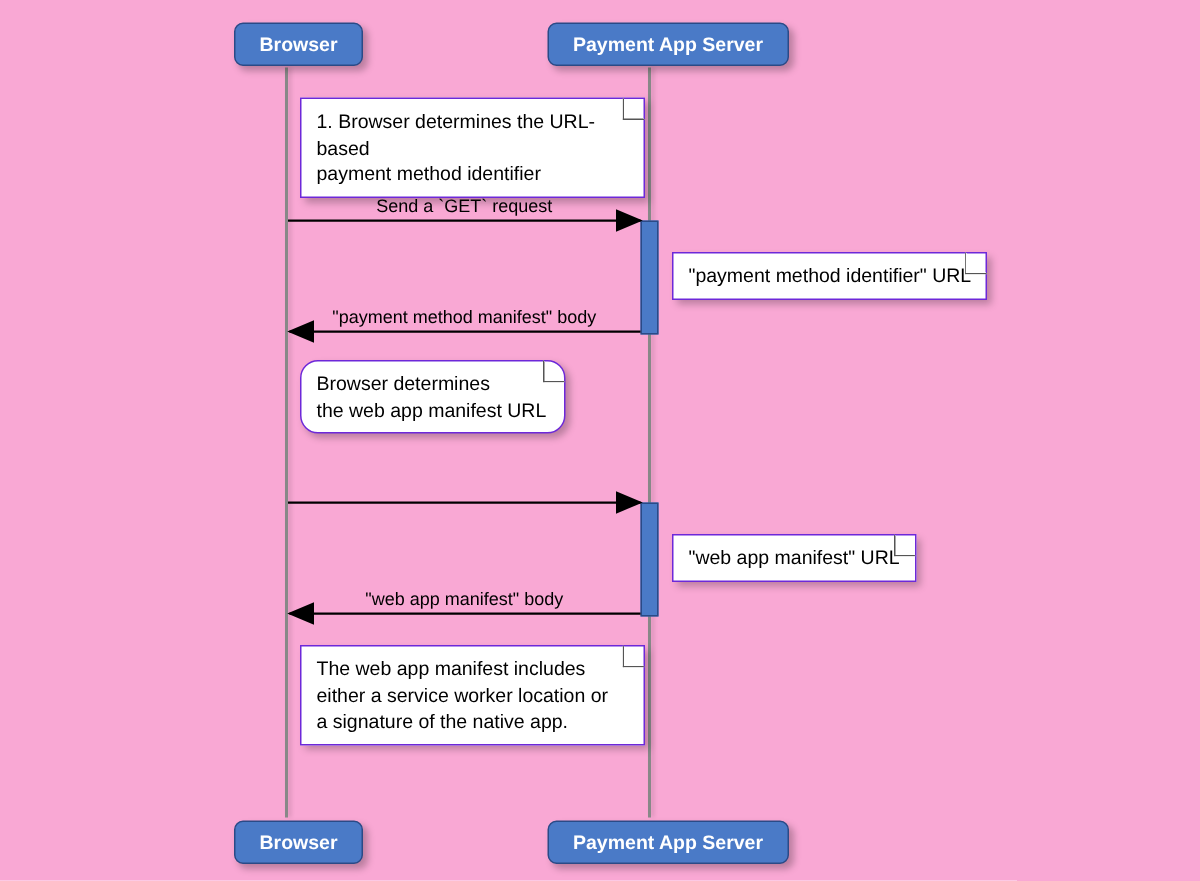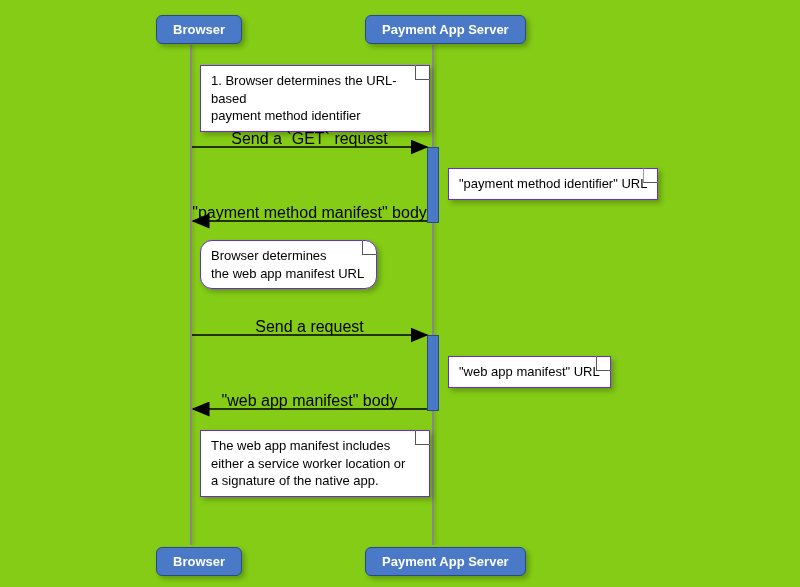--- a/index.html
+++ b/index.html
@@ -7,21 +7,21 @@
     padding: 0;
     background: #fff;
     font-family: Arial, Helvetica, sans-serif;
     font-size: 13px;
     color: #000;
   }
   .canvas {
     position: relative;
     width: 800px;
     height: 587px;
-    background: #84cc16;
+    background: #f9a8d4;
   }
   .participant {
     position: absolute;
     background: #4a7ac7;
     border: 1.5px solid #2a4a87;
     border-radius: 6px;
     color: #fff;
     font-weight: bold;
     padding: 6px 16px;
     text-align: center;
@@ -57,21 +57,21 @@
     right: -1px;
     width: 14px;
     height: 14px;
     background: #fff;
     border-left: 1px solid #555;
     border-bottom: 1px solid #555;
     clip-path: polygon(0 0, 0 100%, 100% 100%);
   }
   .msg-label {
     position: absolute;
-    font-size: 16px;
+    font-size: 12px;
     text-align: center;
     white-space: nowrap;
   }
   svg.arrows {
     position: absolute;
     top: 0;
     left: 0;
     width: 800px;
     height: 587px;
     pointer-events: none;
@@ -99,21 +99,20 @@
   <div class="note" style="left:448px; top:168px;"><span>"payment method identifier" URL</span></div>
   <div class="note" style="left:200px; top:240px; width:155px; white-space:pre-line;border-radius:12px;"><span>Browser determines
 the web app manifest URL</span></div>
   <div class="note" style="left:448px; top:356px;"><span>"web app manifest" URL</span></div>
   <div class="note" style="left:200px; top:430px; width:208px; white-space:pre-line;"><span>The web app manifest includes
 either a service worker location or
 a signature of the native app.</span></div>
 
   <div class="msg-label" style="left:192px; top:130px; width:235px;"><span>Send a `GET` request</span></div>
   <div class="msg-label" style="left:192px; top:204px; width:235px;"><span>"payment method manifest" body</span></div>
-  <div class="msg-label" style="left:192px; top:318px; width:235px;"><span>Send a request</span></div>
   <div class="msg-label" style="left:192px; top:392px; width:235px;"><span>"web app manifest" body</span></div>
 
   <svg class="arrows">
     <defs>
       <marker id="ah" markerWidth="12" markerHeight="10" refX="11" refY="5" orient="auto">
         <path d="M0,0 L12,5 L0,10 z" fill="#000"></path>
       </marker>
     </defs>
 
     <line x1="192" y1="147" x2="427" y2="147" stroke="#000" stroke-width="1.5" marker-end="url(#ah)"></line>

